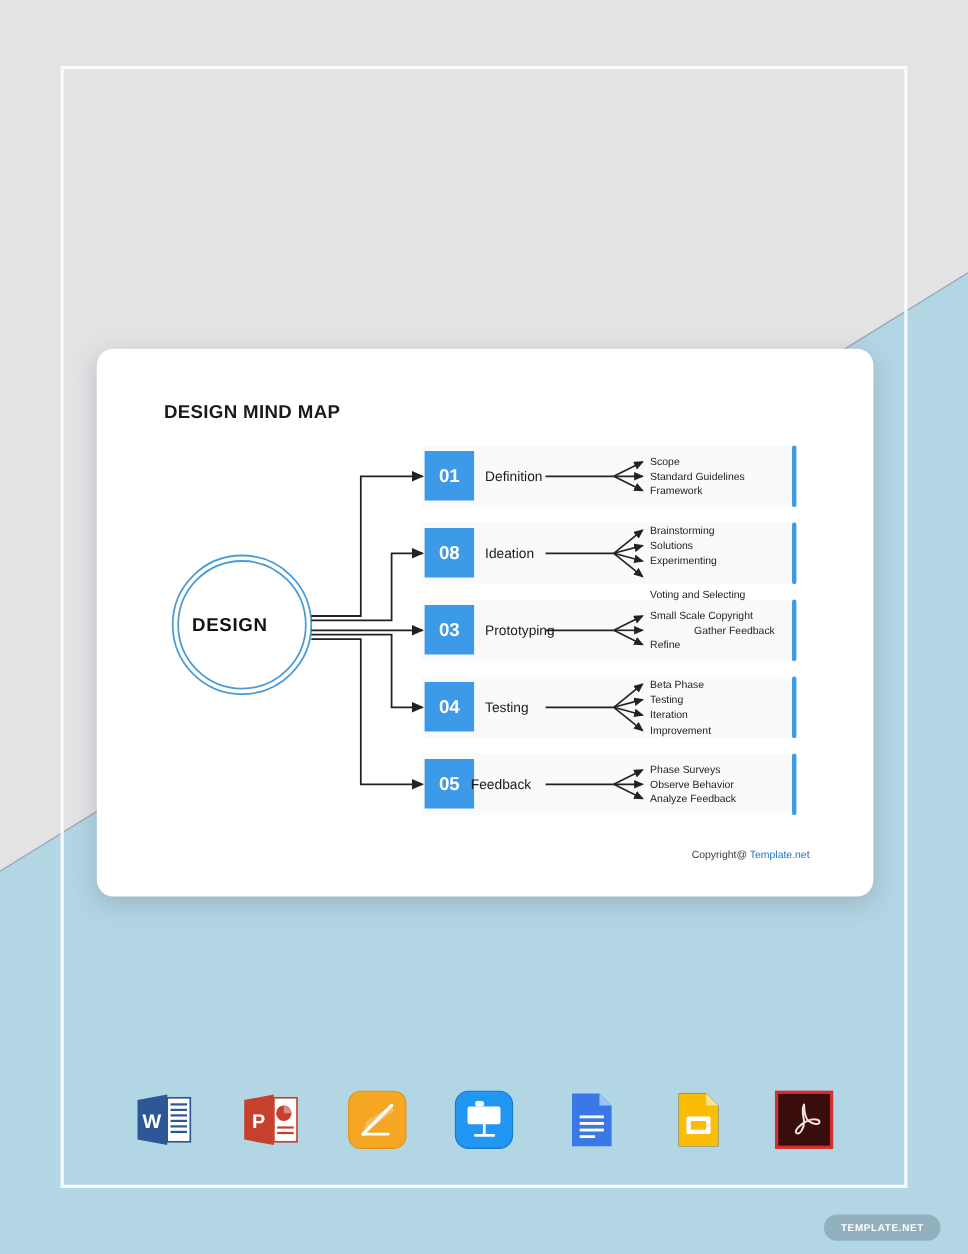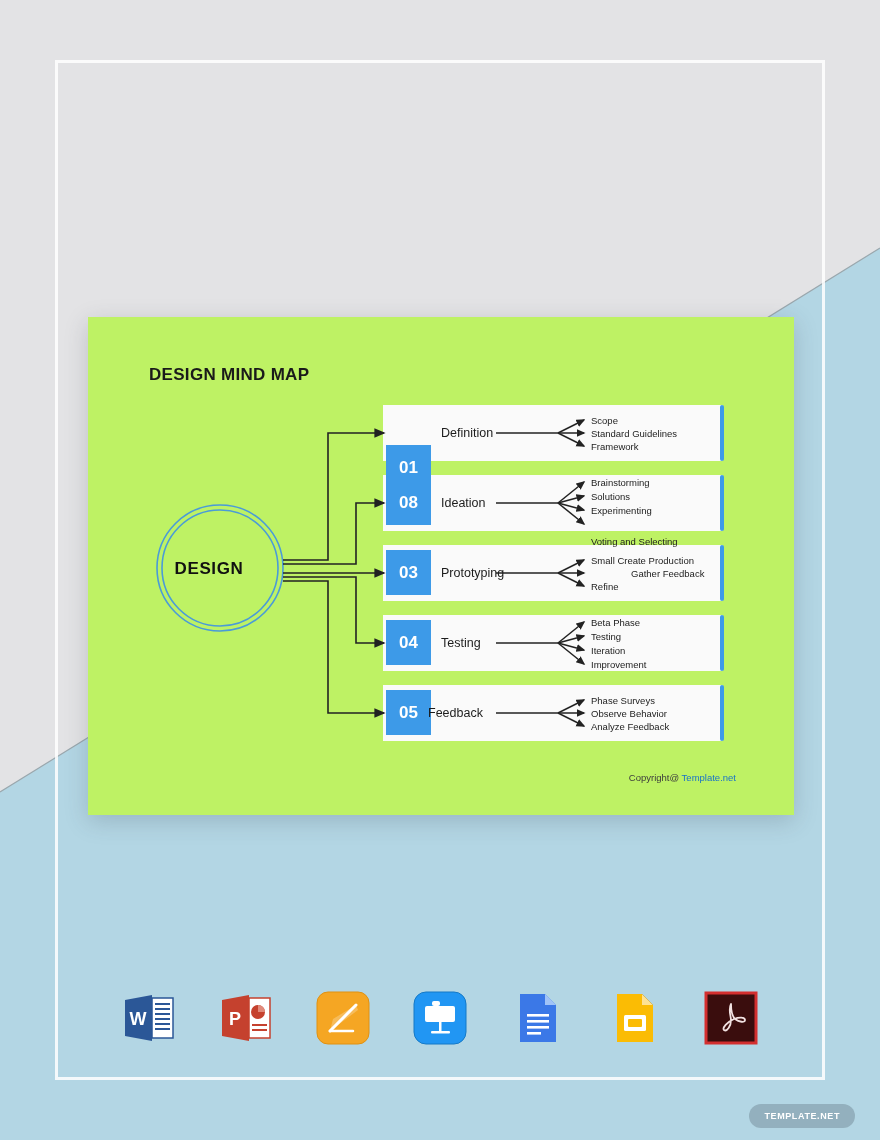--- a/index.html
+++ b/index.html
@@ -19,22 +19,23 @@
     position:absolute; left:55px; top:60px;
     width:770px; height:1020px;
     border:3px solid rgba(255,255,255,0.85);
     pointer-events:none;
   }
 
   
   .card {
     position:absolute; left:88px; top:317px;
     width:706px; height:498px;
-    background:#bef264;
+    background:#ffffff;
     box-shadow:0 6px 22px rgba(60,70,80,0.22);
+    border-radius:15px;
   }
 
   .card-title {
     position:absolute; left:61px; top:48px;
     font-size:17px; font-weight:bold; color:#1a1a1a;
     letter-spacing:0.3px;
   }
 
   
   .stage { position:absolute; left:0; top:0; width:706px; height:498px; }
@@ -169,42 +170,42 @@
 
         <path d="M408,396 L470,396"></path>
         <path d="M470,396 L496,383" marker-end="url(#ahs)"></path>
         <path d="M470,396 L496,396" marker-end="url(#ahs)"></path>
         <path d="M470,396 L496,409" marker-end="url(#ahs)"></path>
       </g>
     </svg>
 
     <div class="hub-label" style="left:51px; top:242px;">DESIGN</div>
 
-    <div class="num-box" style="left:298px; top:93px; background:#3d9ae8;margin-top:35px;">01</div>
+    <div class="num-box" style="left:298px; top:93px; background:#3d9ae8;">01</div>
     <div class="num-box" style="left:298px; top:163px; background:#3d9ae8;">08</div>
     <div class="num-box" style="left:298px; top:233px; background:#3d9ae8;">03</div>
     <div class="num-box" style="left:298px; top:303px; background:#3d9ae8;">04</div>
     <div class="num-box" style="left:298px; top:373px; background:#3d9ae8;">05</div>
 
     <div class="row-label" style="left:353px; top:109px;">Definition</div>
     <div class="row-label" style="left:353px; top:179px;text-align:center;">Ideation</div>
     <div class="row-label" style="left:353px; top:249px;">Prototyping</div>
     <div class="row-label" style="left:353px; top:319px;">Testing</div>
     <div class="row-label" style="left:340px; top:389px;">Feedback</div>
 
     <div class="sub-item" style="left:503px; top:99px;">Scope</div>
     <div class="sub-item" style="left:503px; top:112px;">Standard Guidelines</div>
     <div class="sub-item" style="left:503px; top:125px;">Framework</div>
 
     <div class="sub-item" style="left:503px; top:161px;">Brainstorming</div>
     <div class="sub-item" style="left:503px; top:175px;">Solutions</div>
     <div class="sub-item" style="left:503px; top:189px;">Experimenting</div>
     <div class="sub-item" style="left:503px; top:220px;">Voting and Selecting</div>
 
-    <div class="sub-item" style="left:503px; top:239px;">Small Create Production</div>
+    <div class="sub-item" style="left:503px; top:239px;">Small Scale Copyright</div>
     <div class="sub-item" style="left:503px; top:252px;padding-left:40px;">Gather Feedback</div>
     <div class="sub-item" style="left:503px; top:265px;">Refine</div>
 
     <div class="sub-item" style="left:503px; top:301px;">Beta Phase</div>
     <div class="sub-item" style="left:503px; top:315px;">Testing</div>
     <div class="sub-item" style="left:503px; top:329px;">Iteration</div>
     <div class="sub-item" style="left:503px; top:343px;">Improvement</div>
 
     <div class="sub-item" style="left:503px; top:379px;">Phase Surveys</div>
     <div class="sub-item" style="left:503px; top:392px;">Observe Behavior</div>

